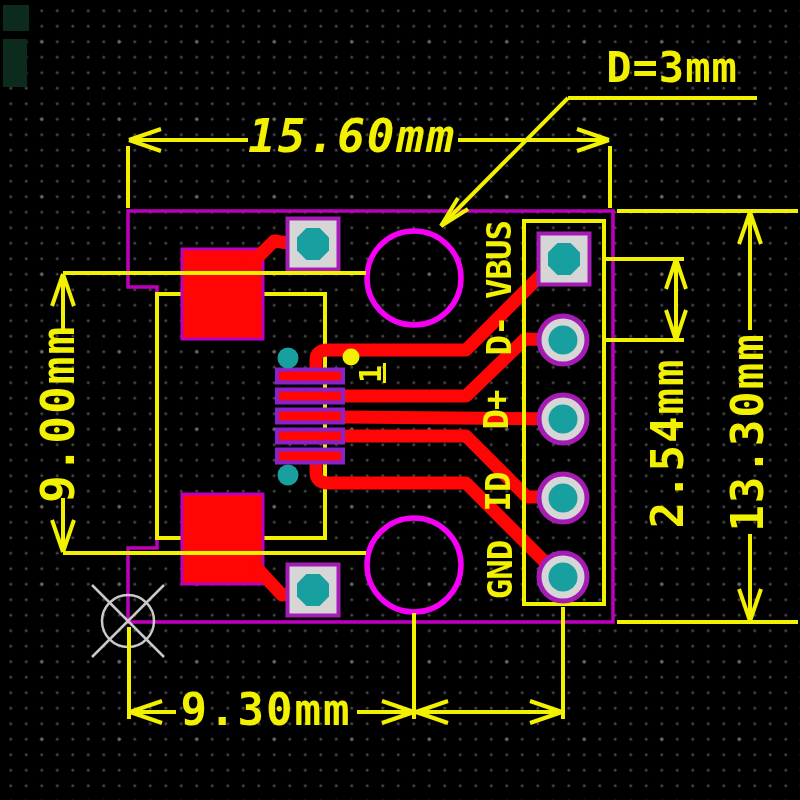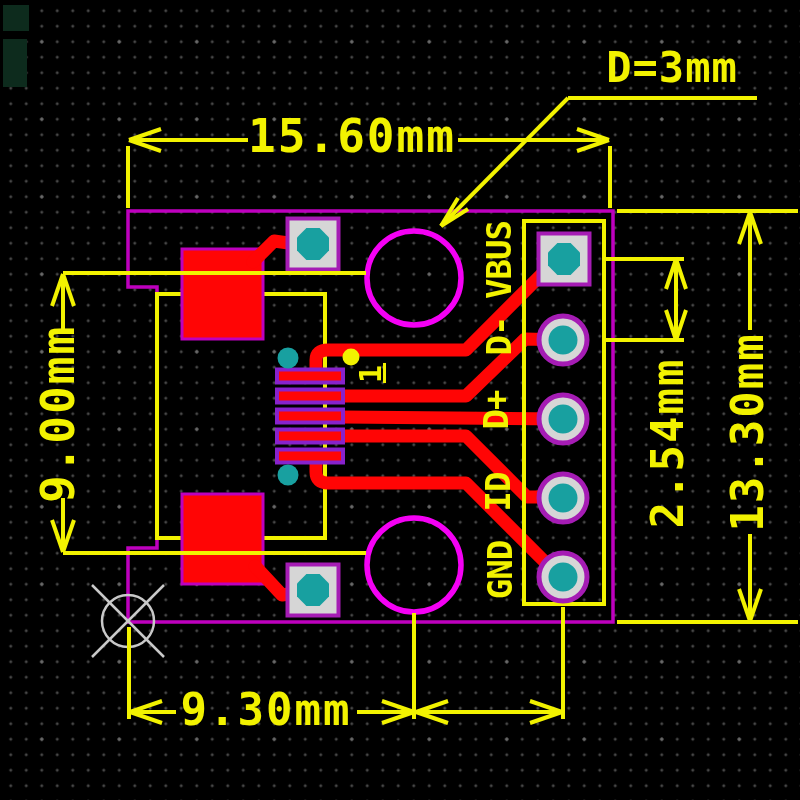--- a/index.html
+++ b/index.html
@@ -154,21 +154,21 @@
         <line x1="130" y1="712" x2="162" y2="723"></line>
       <line x1="414" y1="712" x2="382" y2="701"></line>
         <line x1="414" y1="712" x2="382" y2="723"></line>
       <line x1="416" y1="712" x2="448" y2="701"></line>
         <line x1="416" y1="712" x2="448" y2="723"></line>
       <line x1="562" y1="712" x2="530" y2="701"></line>
         <line x1="562" y1="712" x2="530" y2="723"></line>
     </g>
   </svg>
 
-  <div class="dimtext f46" style="left:352px;top:136px;">15.60mm</div>
+  <div class="dimtext f46" style="left:352px;top:136px;font-style:italic;">15.60mm</div>
   <div class="dimtext f42" style="left:672px;top:68px;letter-spacing:1px;">D=3mm</div>
   <div class="dimtext vert f46" style="left:58px;top:414px;">9.00mm</div>
   <div class="dimtext vert f44" style="left:668px;top:443px;">2.54mm</div>
   <div class="dimtext vert f44" style="left:748px;top:432px;">13.30mm</div>
   <div class="dimtext f44" style="left:266px;top:710px;">9.30mm</div>
 
   <div class="pinlabel" style="left:499px;top:260px;">VBUS</div>
   <div class="pinlabel" style="left:499px;top:336px;">D-</div>
   <div class="pinlabel" style="left:496px;top:410px;">D+</div>
   <div class="pinlabel" style="left:498px;top:492px;">ID</div>

